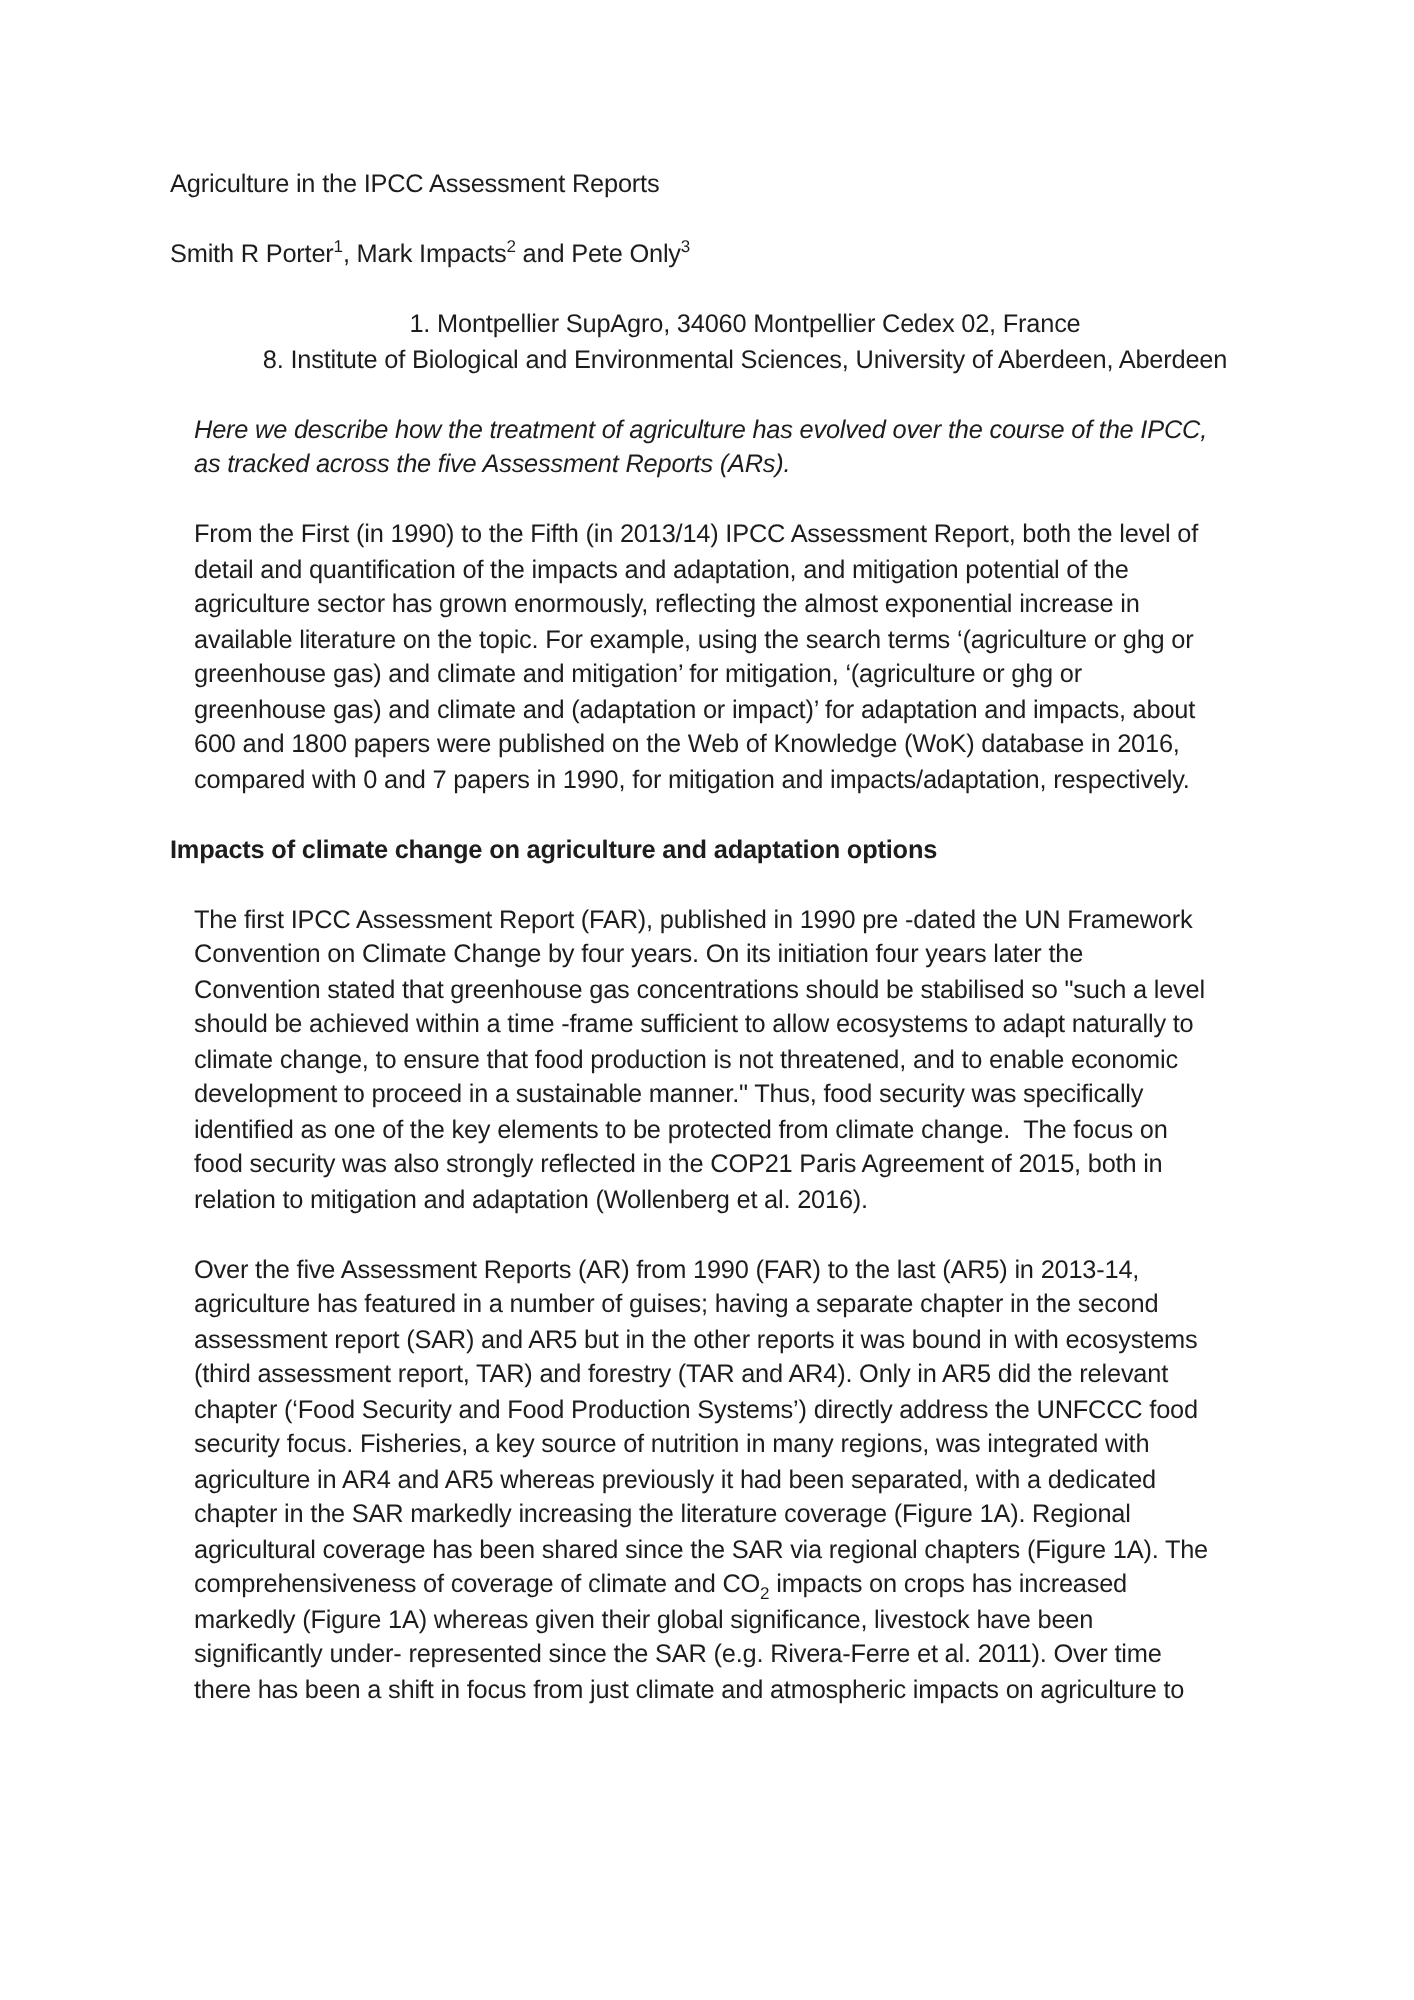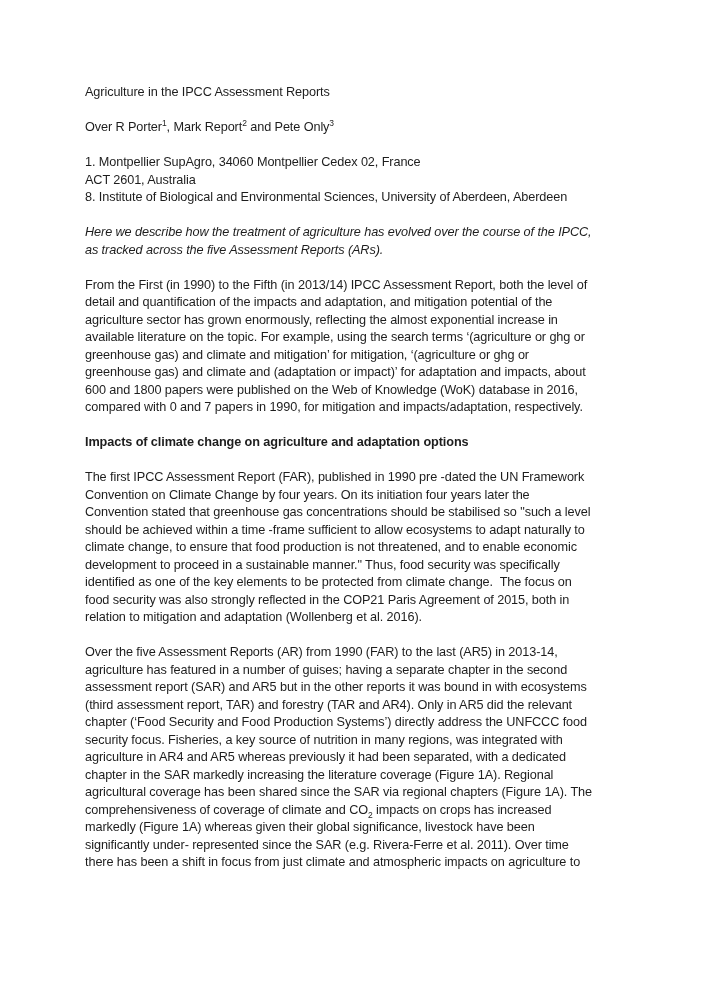--- a/index.html
+++ b/index.html
@@ -23,20 +23,21 @@
     position: absolute;
     left: 85px;
     top: 84px;
     width: 575px;
   }
   .block {
     margin: 0 0 17.5px 0;
   }
   .pre {
     white-space: pre;
+    margin-left: 12px;
   }
   .title {
     font-weight: normal;
   }
   .abstract {
     font-style: italic;
   }
   .heading {
     font-weight: bold;
   }
@@ -45,35 +46,35 @@
     line-height: 0;
     vertical-align: super;
   }
   sub {
     font-size: 8.5px;
     line-height: 0;
     vertical-align: sub;
   }
   .affiliations .line {
     white-space: nowrap;
+    text-align: center;
   }
 </style>
 </head>
 <body>
 
 <div class="page">
   <div class="content">
 
     <div class="block title">Agriculture in the IPCC Assessment Reports</div>
 
-    <div class="block byline"><span>Over R Porter</span><sup>1</sup><span>, </span><span>Mark Report</span><sup>2</sup><span> and </span><span>Pete Only</span><sup>3</sup></div>
+    <div class="block byline"><span>Smith R Porter</span><sup>1</sup><span>, </span><span>Mark Impacts</span><sup>2</sup><span> and </span><span>Pete Only</span><sup>3</sup></div>
 
     <div class="block affiliations">
       <div class="line">1. Montpellier SupAgro, 34060 Montpellier Cedex 02, France</div>
-      <div class="line">ACT 2601, Australia</div>
       <div class="line">8. Institute of Biological and Environmental Sciences, University of Aberdeen, Aberdeen</div>
     </div>
 
     <div class="block abstract pre">Here we describe how the treatment of agriculture has evolved over the course of the IPCC,
 as tracked across the five Assessment Reports (ARs).</div>
 
     <div class="block para pre">From the First (in 1990) to the Fifth (in 2013/14) IPCC Assessment Report, both the level of
 detail and quantification of the impacts and adaptation, and mitigation potential of the
 agriculture sector has grown enormously, reflecting the almost exponential increase in
 available literature on the topic. For example, using the search terms ‘(agriculture or ghg or

